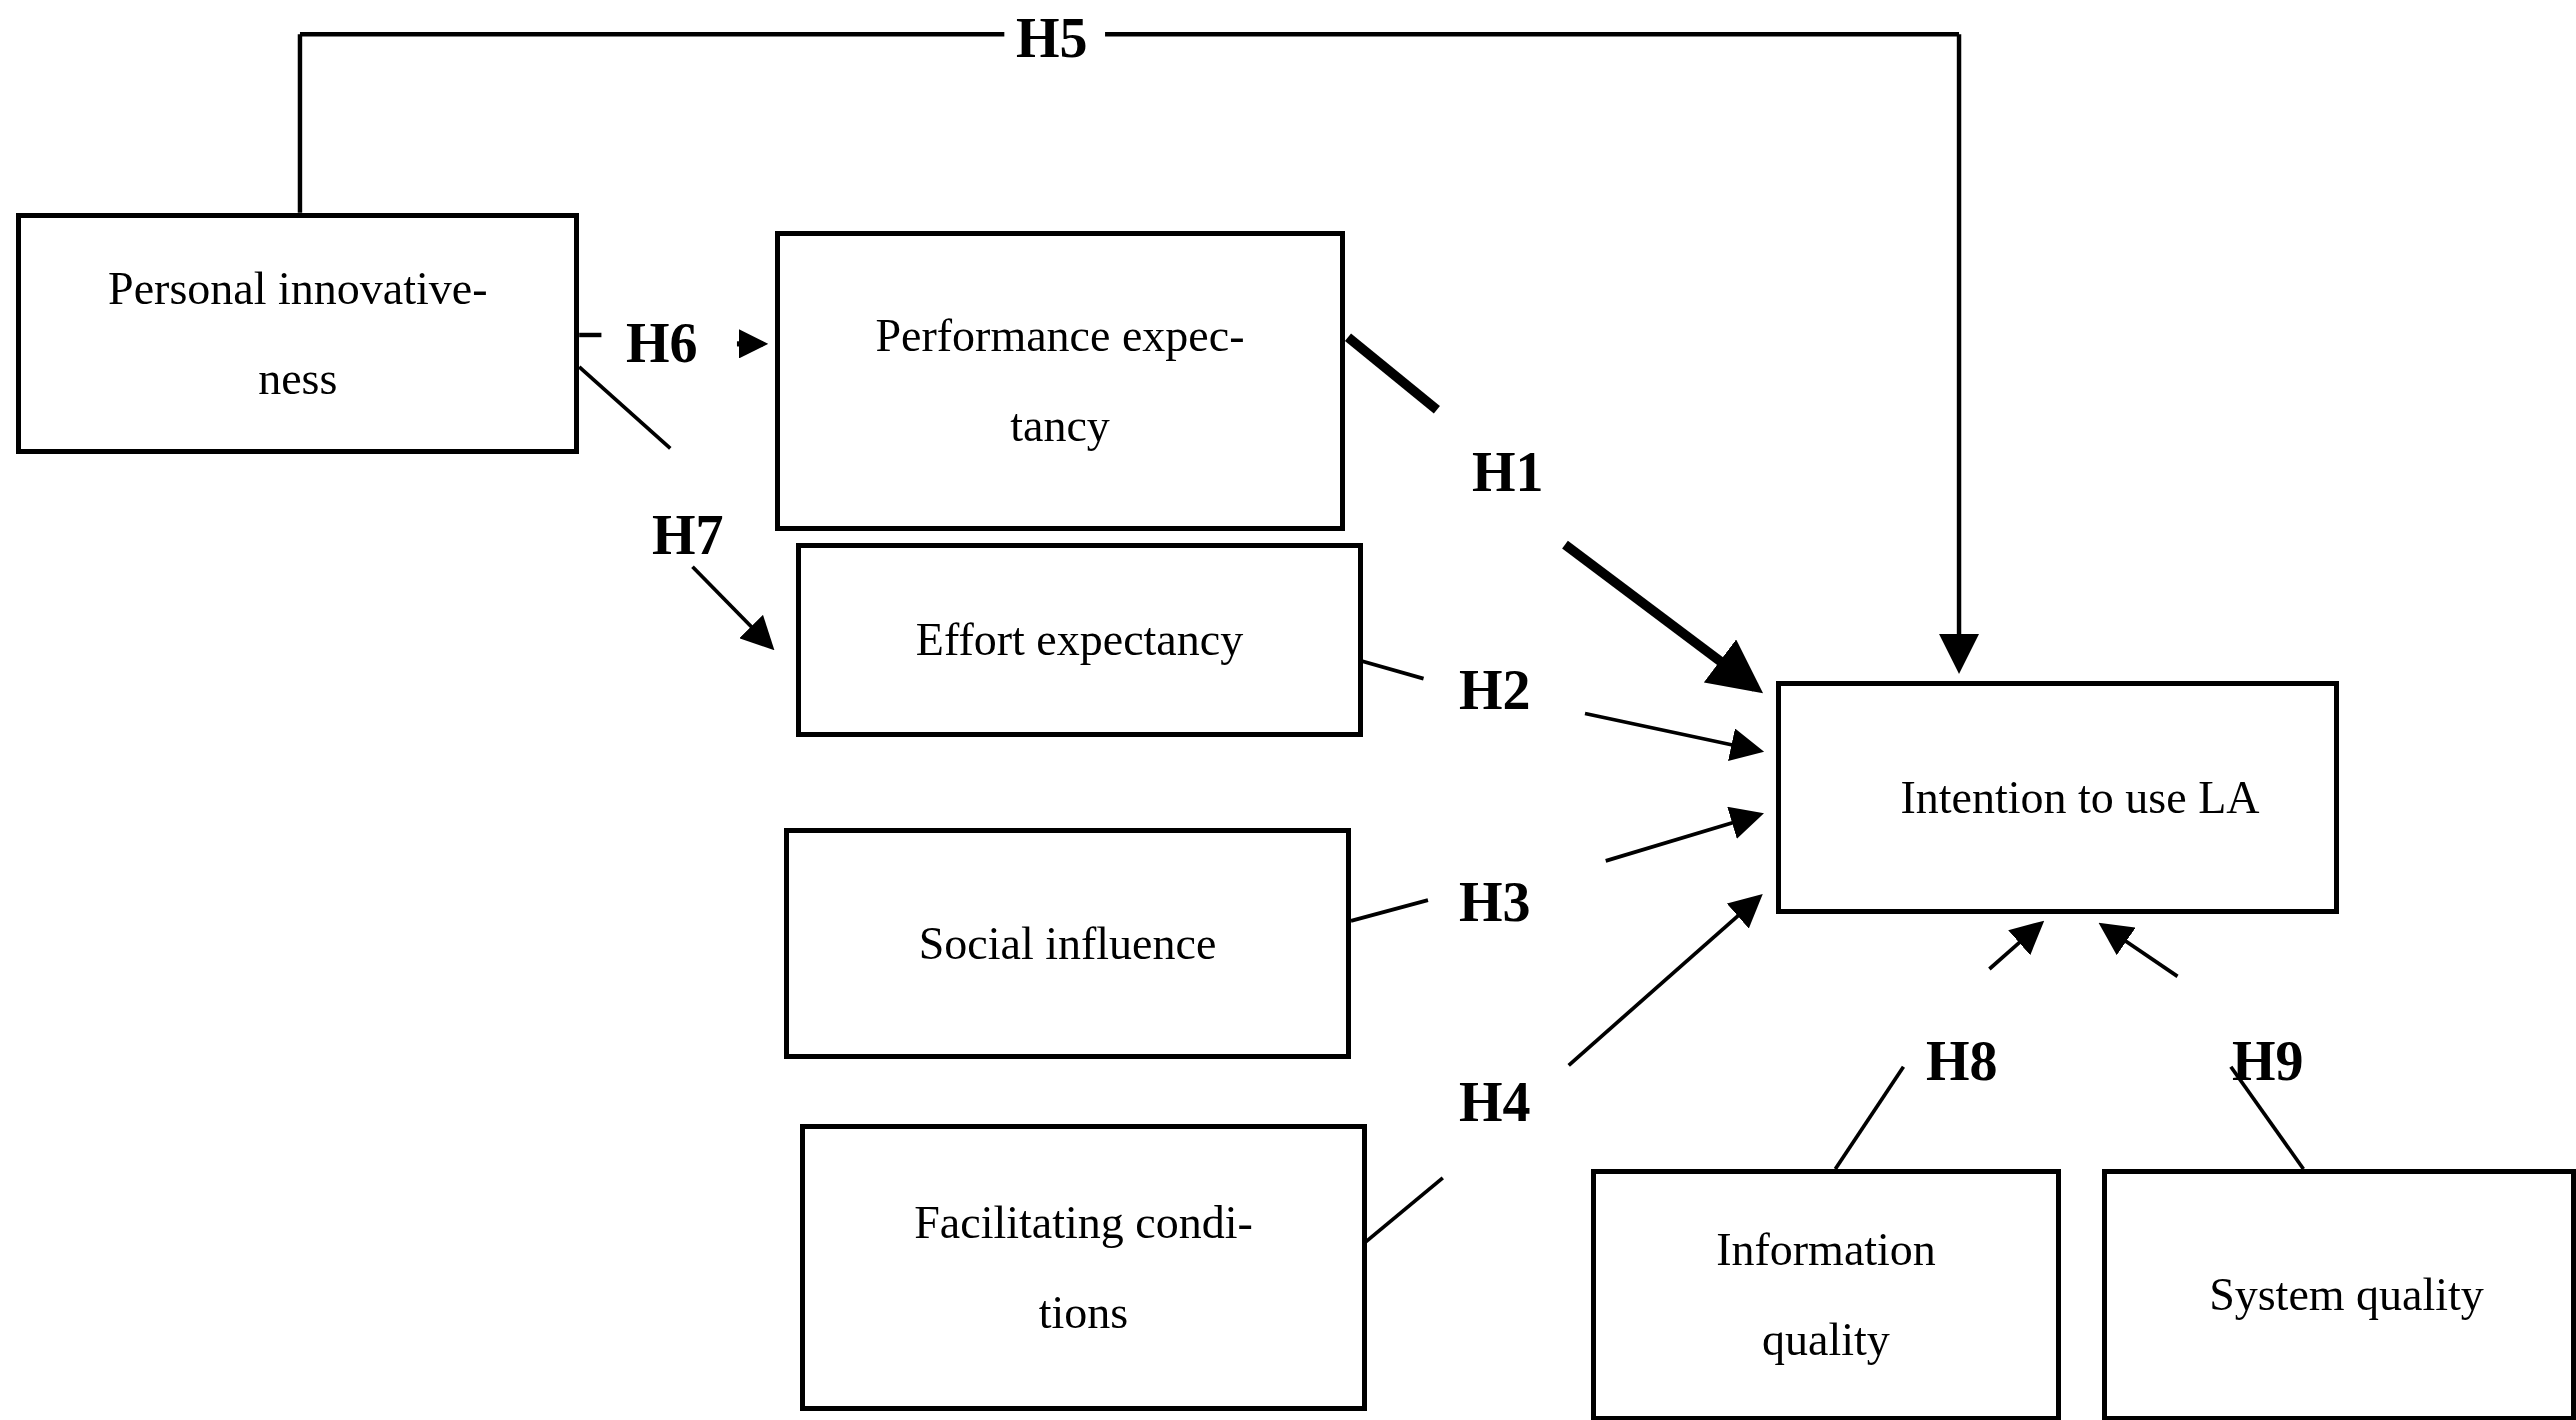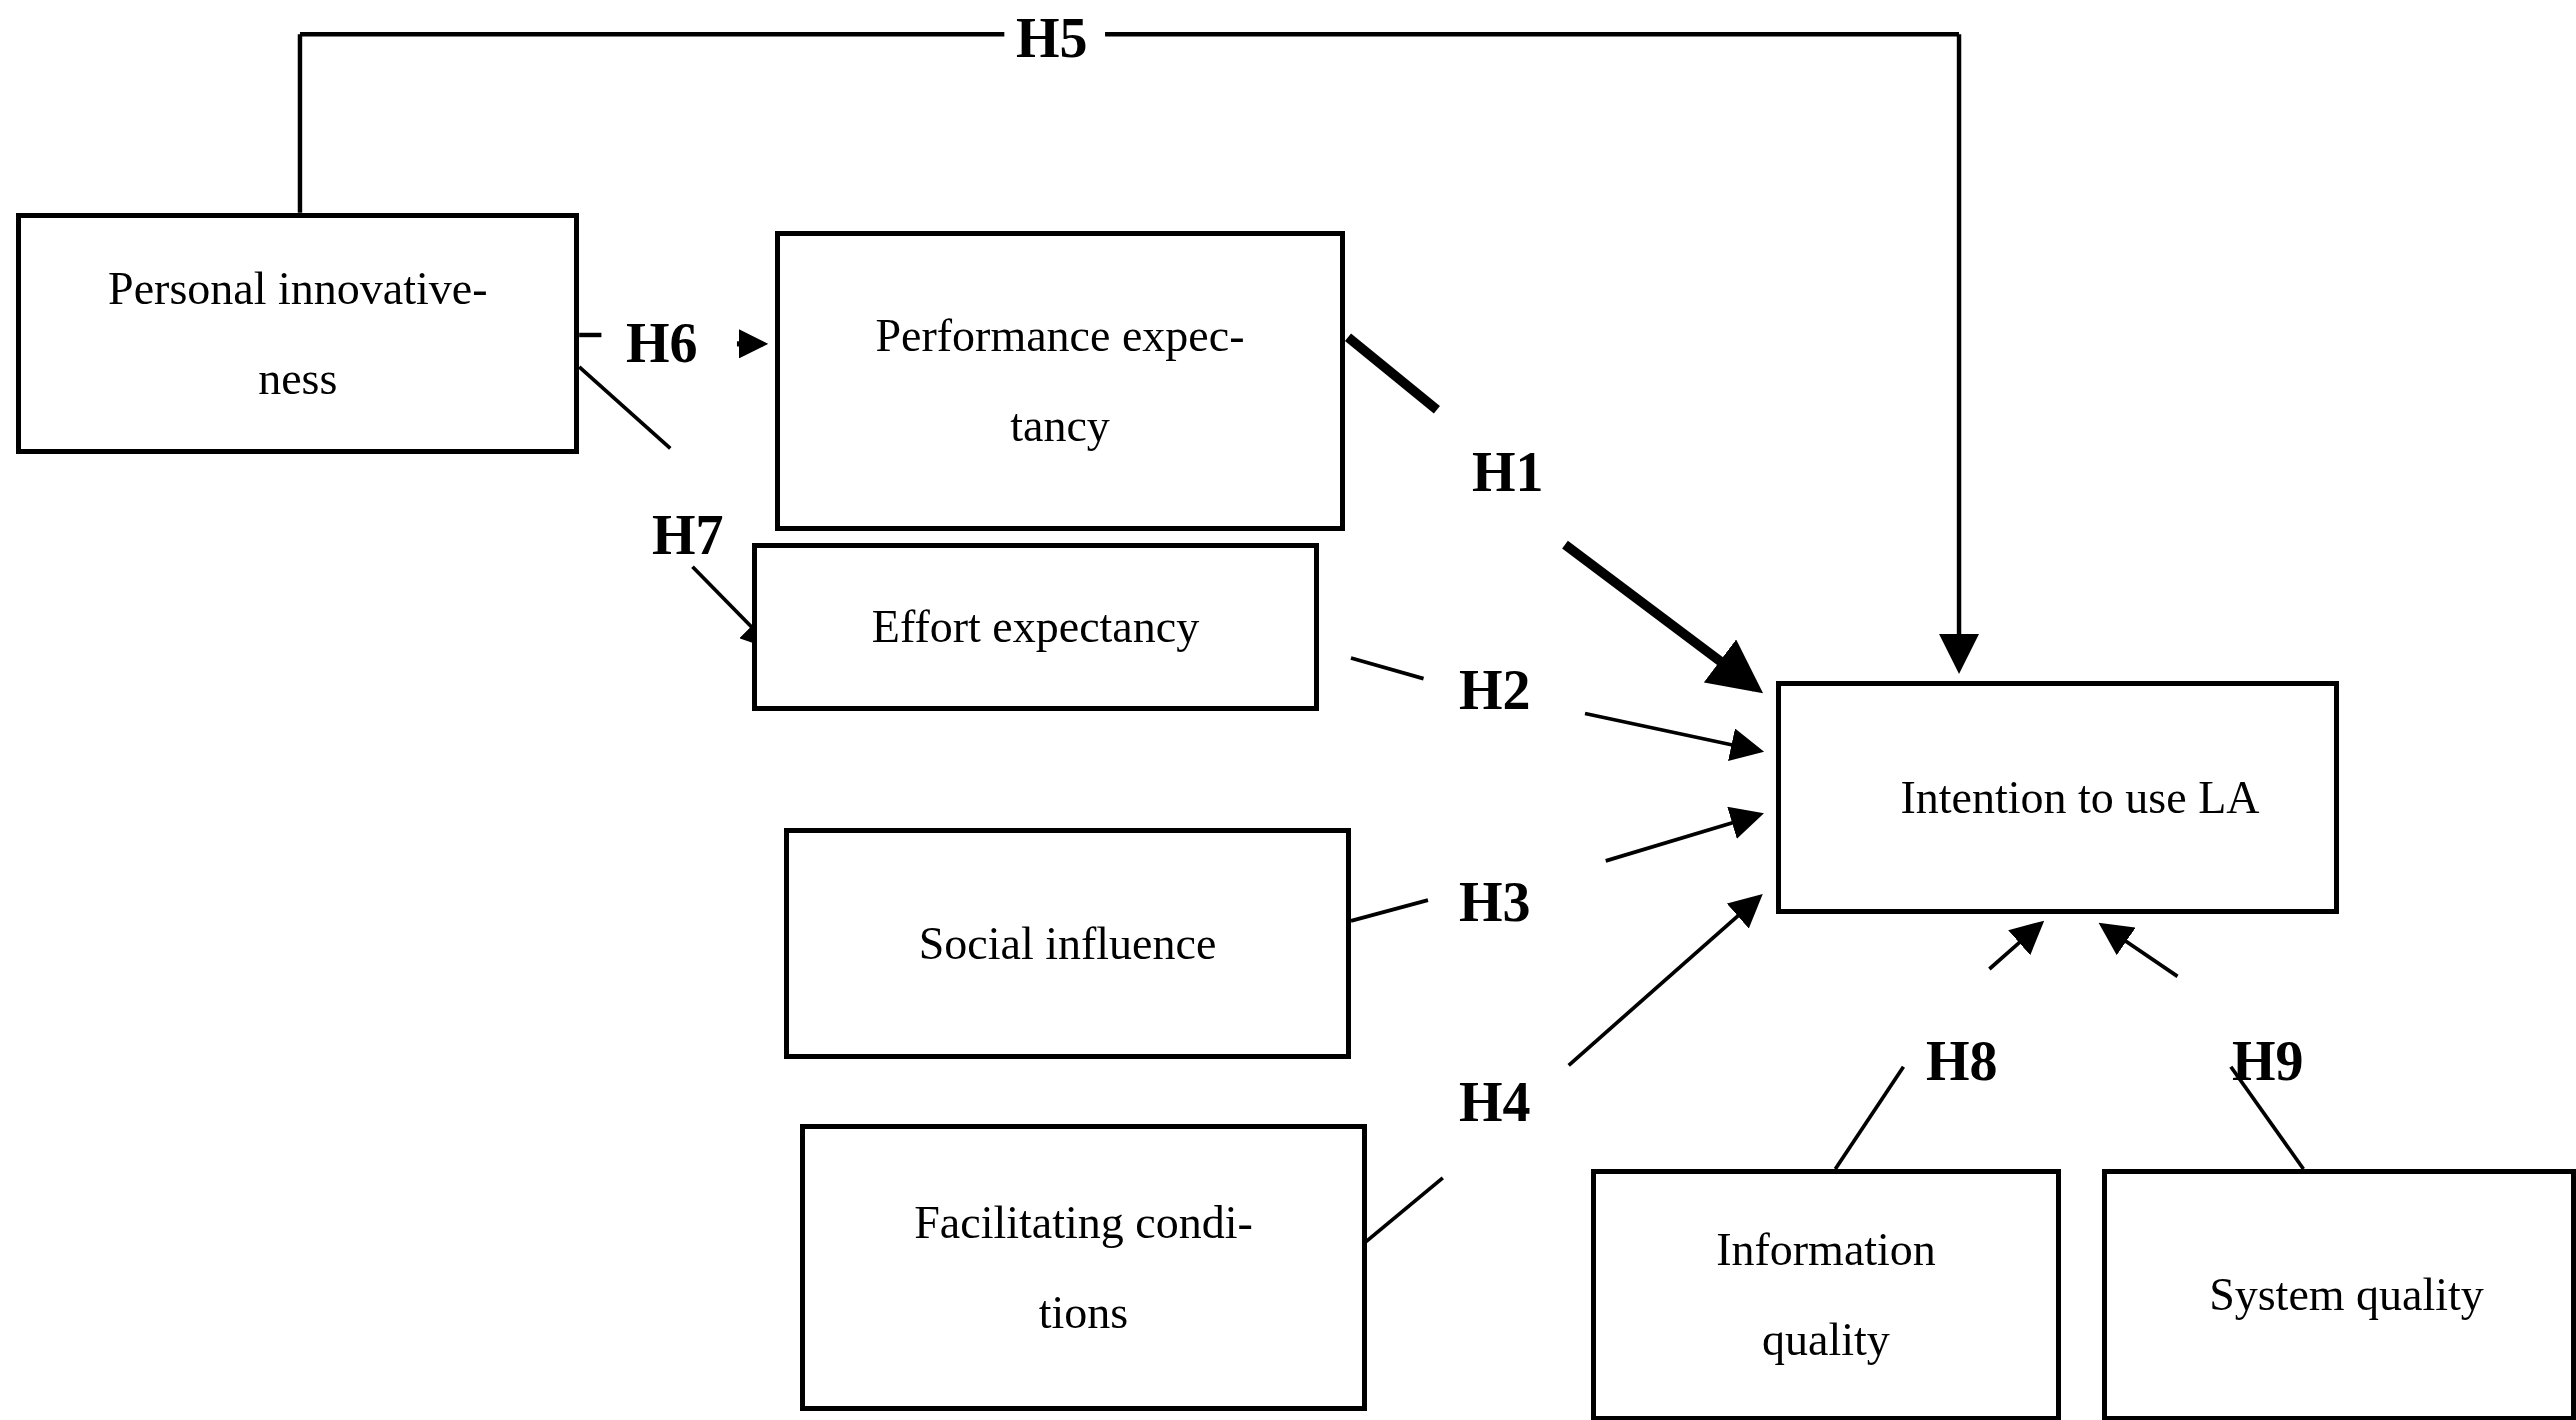--- a/index.html
+++ b/index.html
@@ -133,21 +133,21 @@
   <div class="construct-box" style="left:16.3px; top:213px; width:563px; height:241px;">
     <span class="box-line">Personal innovative-</span>
     <span class="box-line">ness</span>
   </div>
 
   <div class="construct-box" style="left:775px; top:231px; width:570px; height:300px;">
     <span class="box-line">Performance  expec-</span>
     <span class="box-line">tancy</span>
   </div>
 
-  <div class="construct-box" style="left:752px; top:543px; width:567px; height:168px;">
+  <div class="construct-box" style="left:796px; top:543px; width:567px; height:194px;">
     <span class="box-line">Effort expectancy</span>
   </div>
 
   <div class="construct-box" style="left:784px; top:828px; width:567px; height:231px;">
     <span class="box-line">Social influence</span>
   </div>
 
   <div class="construct-box" style="left:784px; top:1124px; width:567px; height:287px;margin-left:16px;">
     <span class="box-line">Facilitating condi-</span>
     <span class="box-line">tions</span>

